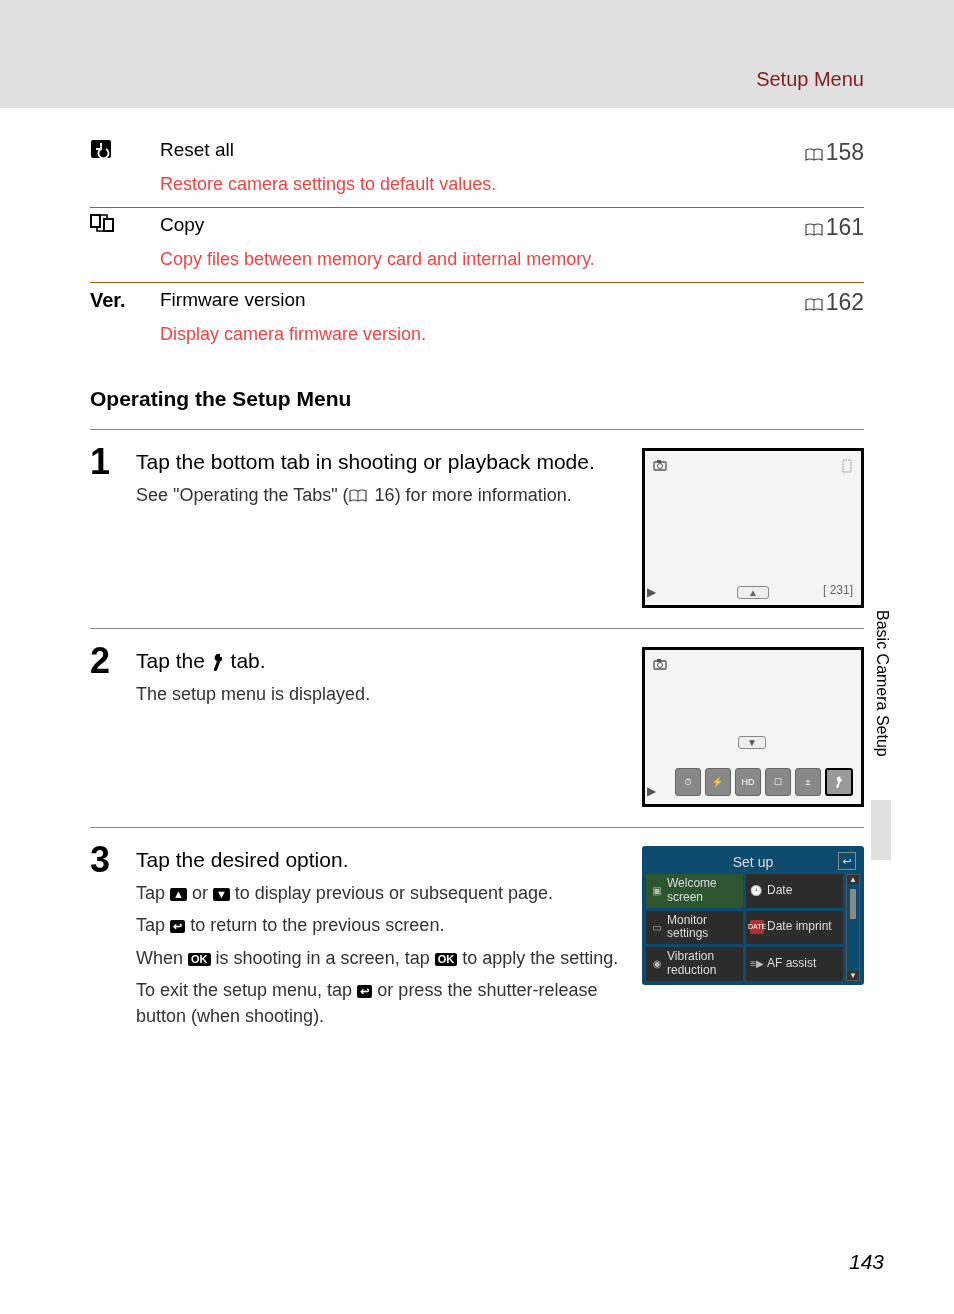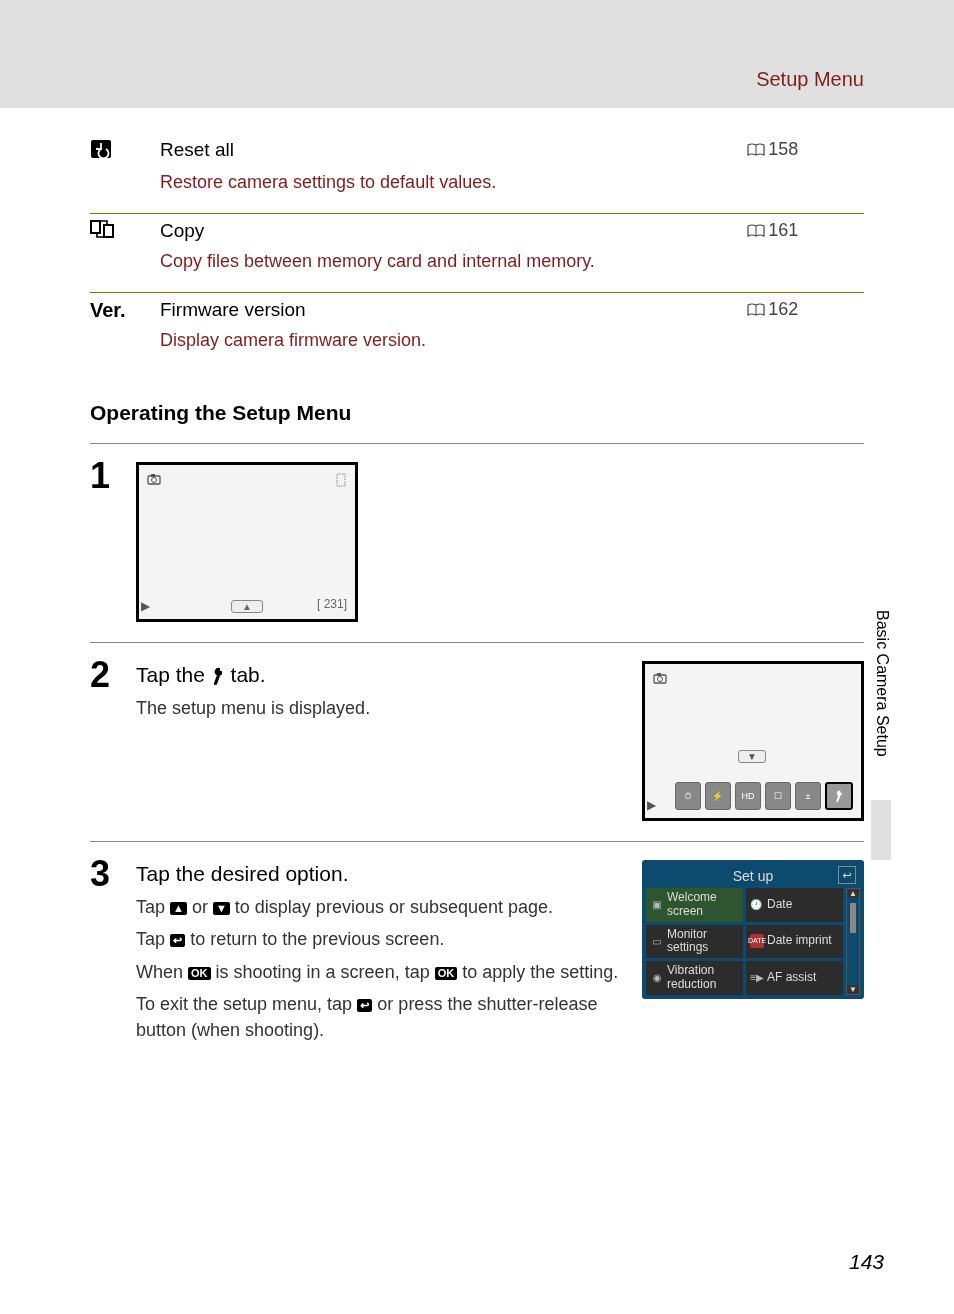--- a/index.html
+++ b/index.html
@@ -45,29 +45,29 @@
     }
     .menu-table .icon-cell {
       width: 70px;
       font-weight: bold;
       font-size: 20px;
     }
     .menu-table .title-cell {
       font-size: 19px;
     }
     .menu-table .page-cell {
-      text-align: center;
+      text-align: right;
       white-space: nowrap;
       color: #444;
+      font-size: 23px;
+    }
+    .menu-table .desc-row td {
+      color: #ef4444;
       font-size: 18px;
-    }
-    .menu-table .desc-row td {
-      color: #7f1d1d;
-      font-size: 18px;
-      padding-bottom: 20px;
+      padding-bottom: 12px;
     }
     .book-icon {
       display: inline-block;
       vertical-align: -2px;
       margin-right: 3px;
     }
     .section-heading {
       font-weight: bold;
       font-size: 21px;
       margin-top: 30px;
@@ -345,20 +345,29 @@
   </tbody>
     </table>
 
   <div class="section-heading">Operating the Setup Menu</div>
 
   <div class="steps">
 
     <div class="step">
       <div class="step-num">1</div>
       <div class="step-body">
+        <div class="step-text">
+          <div class="step-instr">Tap the bottom tab in shooting or playback mode.</div>
+          <div class="step-desc">
+            <span>See "Operating the Tabs" (</span><svg class="book-icon" width="18" height="14" viewBox="0 0 18 14">
+                <path d="M1 2 Q5 0 9 2 Q13 0 17 2 L17 12 Q13 10 9 12 Q5 10 1 12 Z" fill="none" stroke="#444" stroke-width="1.2"></path>
+                <line x1="9" y1="2" x2="9" y2="12" stroke="#444" stroke-width="1"></line>
+              </svg> <span>16</span><span>) for more information.</span>
+          </div>
+        </div>
         <div class="step-img">
           <div class="screen screen1">
             <svg class="screen-cam" width="14" height="12" viewBox="0 0 14 12">
                 <rect x="1" y="3" width="12" height="8" rx="1" fill="none" stroke="#555" stroke-width="1.3"></rect>
                 <rect x="4" y="1" width="4" height="3" fill="#555"></rect>
                 <circle cx="7" cy="7" r="2.5" fill="none" stroke="#555" stroke-width="1"></circle>
               </svg>
             <svg class="screen-card" width="12" height="14" viewBox="0 0 12 14">
                 <path d="M2 1 L10 1 L10 13 L2 13 L2 4 Z" fill="none" stroke="#888" stroke-width="1" stroke-dasharray="1.5 1"></path>
               </svg>

